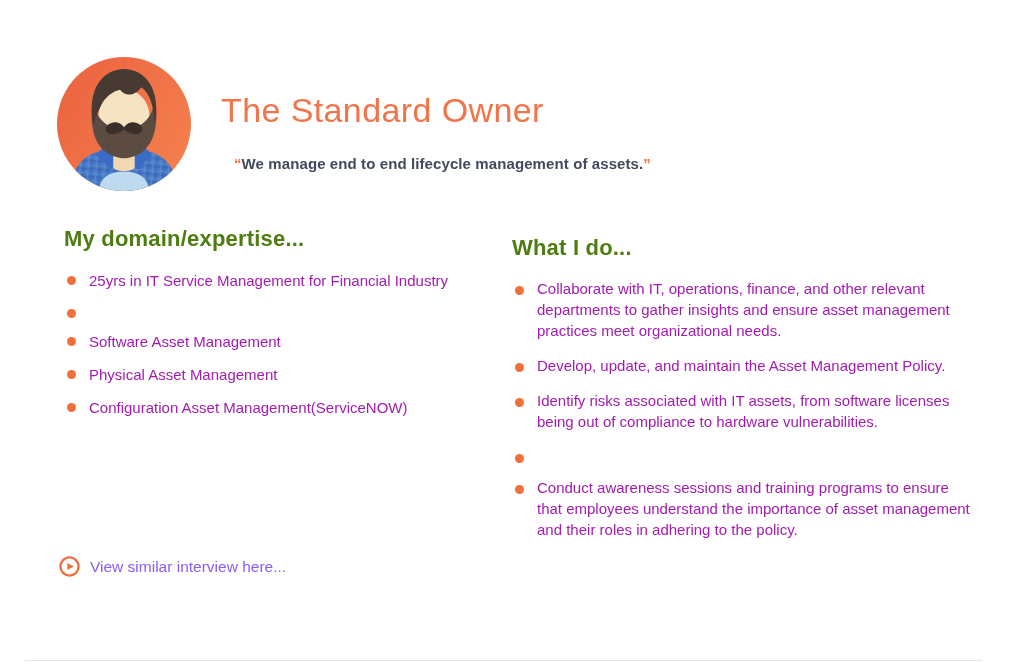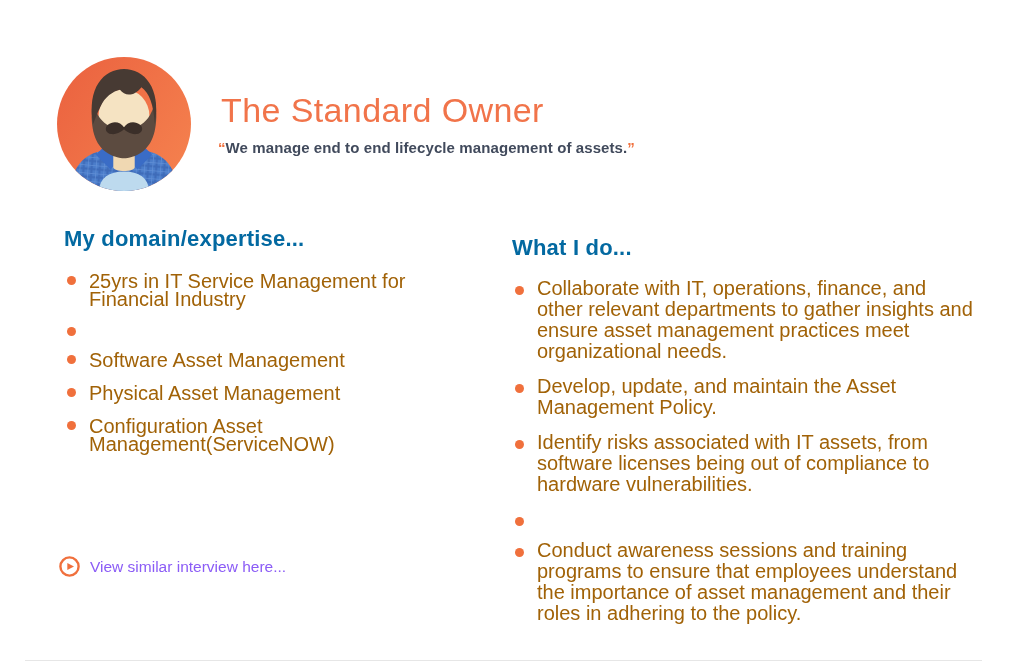--- a/index.html
+++ b/index.html
@@ -13,32 +13,32 @@
   }
 
   
   .avatar { position: absolute; left: 57px; top: 57px; width: 134px; height: 134px; }
   .avatar svg { display: block; width: 100%; height: 100%; }
   .title {
     position: absolute; left: 221px; top: 91px; margin: 0;
     font-size: 34px; font-weight: 500; color: #F1744A; letter-spacing: 0.4px;
   }
   .quote {
-    position: absolute; left: 218px; top: 139px; margin: 0;
+    position: absolute; left: 218px; top: 139px; margin: 16px;
     font-size: 15px; font-weight: 600; color: #414A5C; letter-spacing: 0.1px;
   }
   .quote .qmark { color: #F0703D; }
 
   
   .col h2 {
     margin: 0; font-size: 22px; font-weight: 700;
-    color: #0369a1; letter-spacing: 0.2px;
+    color: #4d7c0f; letter-spacing: 0.2px;
   }
   .col ul { list-style: none; margin: 0; padding: 0; }
-  .col li { display: flex; align-items: flex-start; color: #a16207; font-size: 20px; }
+  .col li { display: flex; align-items: flex-start; color: #a21caf; font-size: 15px; }
   .dot {
     flex: 0 0 auto; width: 9px; height: 9px; border-radius: 50%;
     background: #F0703C;
   }
   .col-left { position: absolute; left: 64px; top: 226px; width: 424px; }
   .col-left h2 { margin-bottom: 20px; }
   .col-left li { margin-bottom: 15px; line-height: 18px; }
   .col-left .dot { margin: 4px 13px 0 3px; }
 
   .col-right { position: absolute; left: 512px; top: 219px; width: 462px; margin-top: 16px; }

